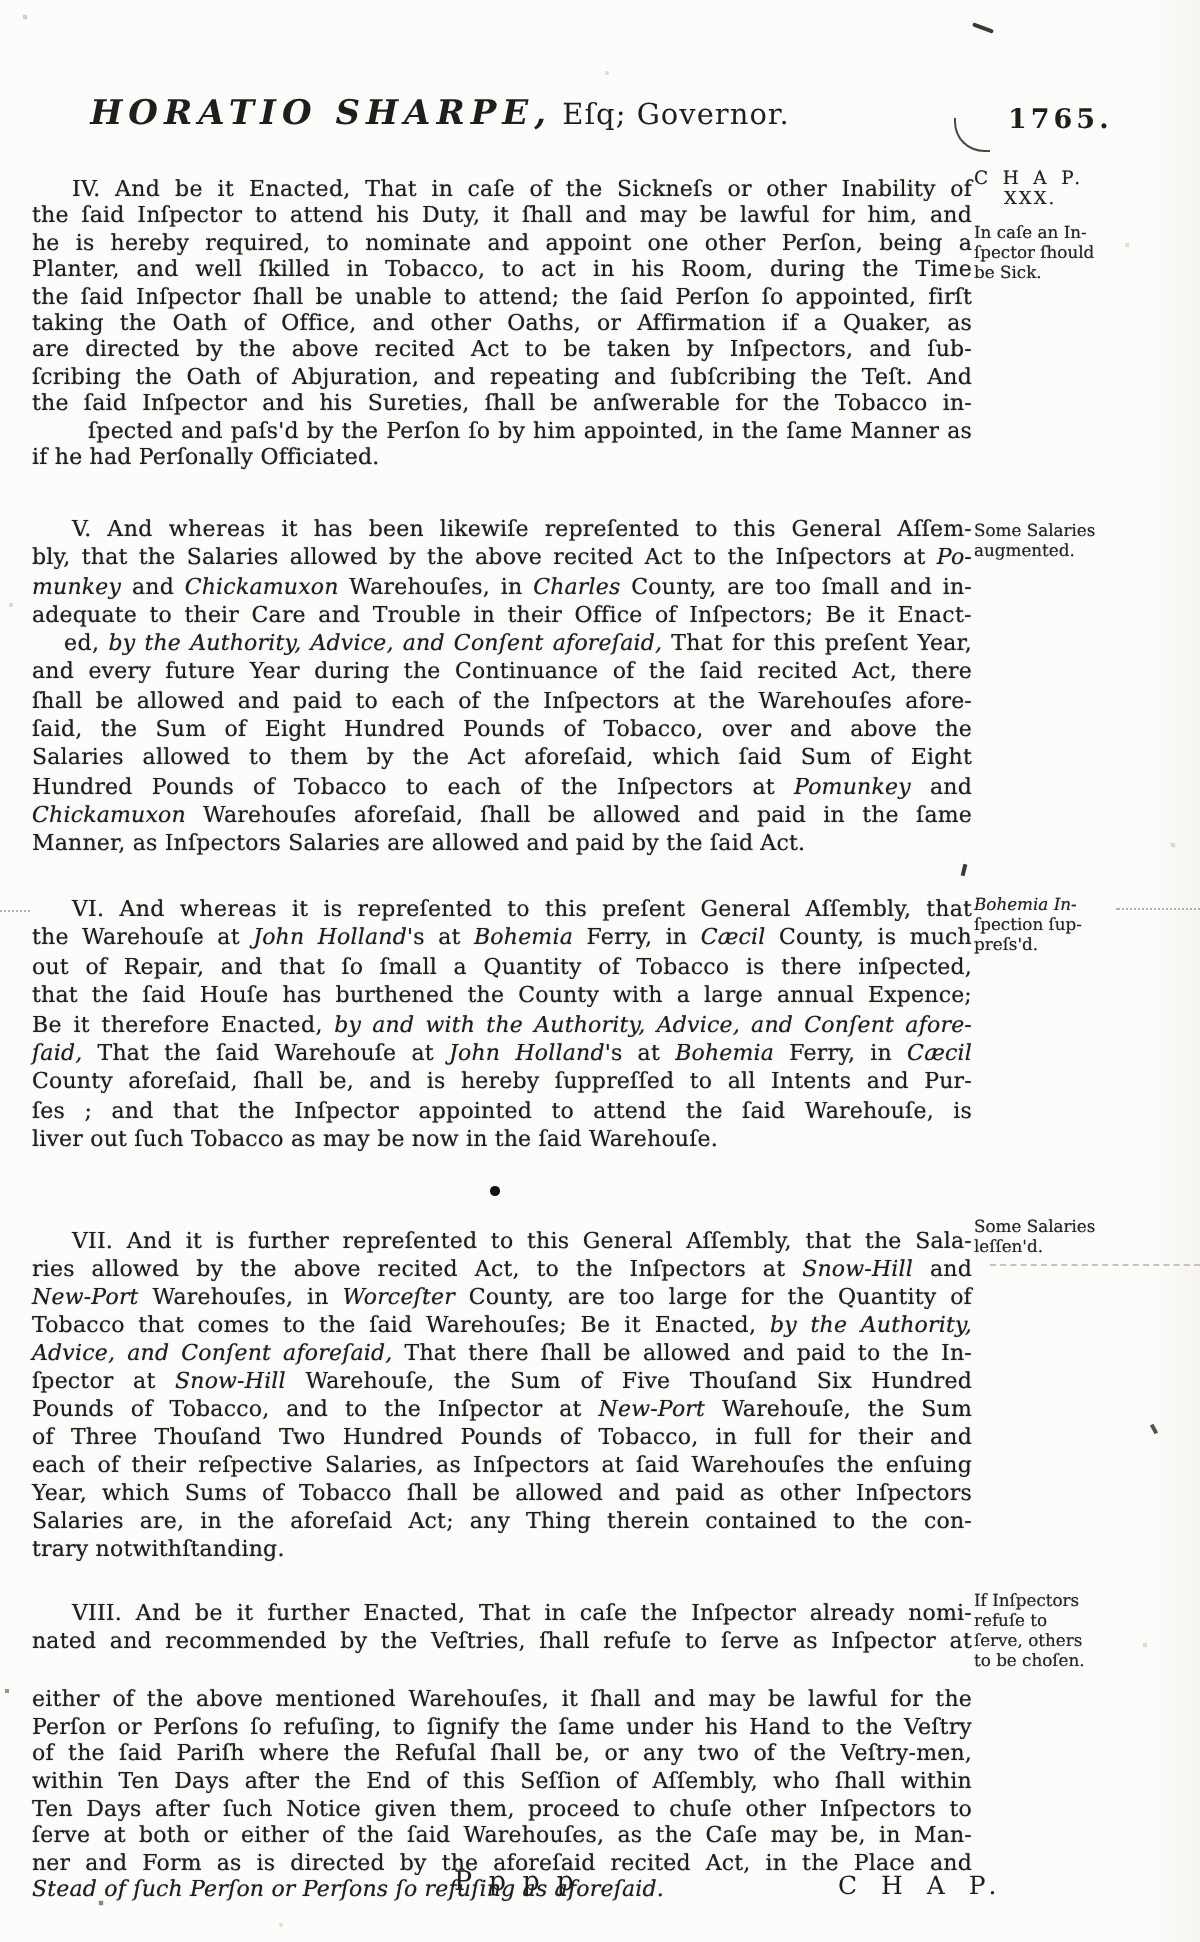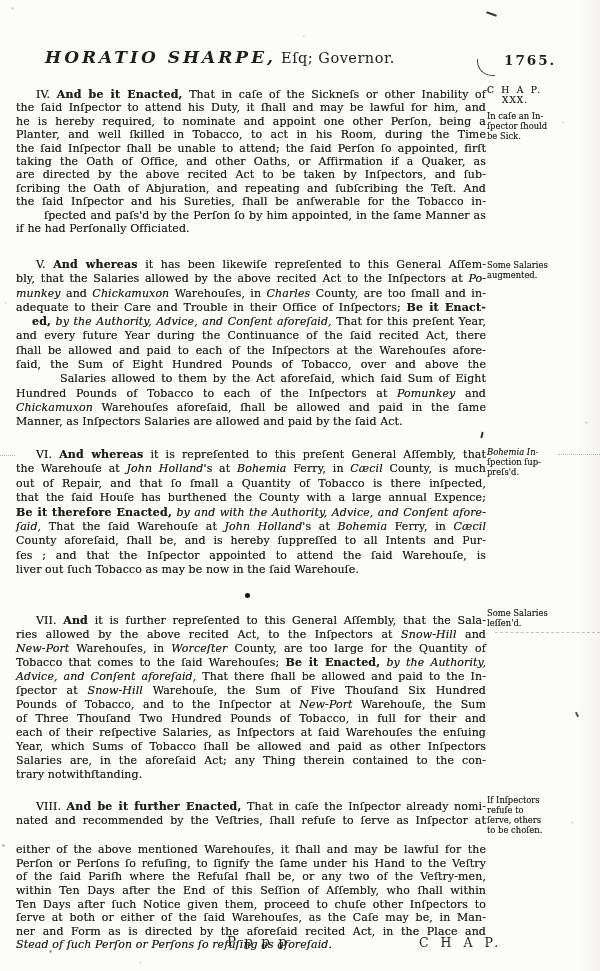--- a/index.html
+++ b/index.html
@@ -16,21 +16,21 @@
   .year { position:absolute; top:52px; left:504px; font-size:13.5px; letter-spacing:2px; font-weight:bold; }
   
   .para { position:absolute; left:16px; width:470px; }
   .line {
     text-align:justify; text-align-last:justify;
     font-size:11px; letter-spacing:0.1px; white-space:nowrap0;
     text-shadow:0 0 0.5px rgba(32,30,27,0.65);
   }
   .line.first { text-indent:20px; }
   .line.last  { text-align-last:left; }
-  .bl { font-weight:bold; letter-spacing:0.2px; }
+  .bl { font-weight:normal; letter-spacing:0.2px; }
   
   .mnote { position:absolute; left:487px; width:76px; font-size:8.4px; color:#262421;
            text-shadow:0 0 0.4px rgba(38,36,33,0.6); }
   .chap   { font-size:9.2px; letter-spacing:2.2px; white-space:nowrap; }
   .chapno { font-size:9px; letter-spacing:1px; padding-left:15px; margin-bottom:6px; }
   .mline  { line-height:10px; }
   
   .sig   { position:absolute; top:933px; left:227px; font-size:13.5px; letter-spacing:2px; }
   .catch { position:absolute; top:935px; left:419px; font-size:12.5px; letter-spacing:4px; }
   
@@ -103,21 +103,21 @@
     </div>
     <div class="para" style="top: 258px;">
       <div class="line first" style="height: 14.3px; line-height: 14.3px;">V. <b class="bl">And whereas</b> it has been likewiſe repreſented to this General Aſſem-</div>
       <div class="line" style="height: 14.3px; line-height: 14.3px;">bly, that the Salaries allowed by the above recited Act to the Inſpectors at <i>Po-</i></div>
       <div class="line" style="height: 14.3px; line-height: 14.3px;"><i>munkey</i> and <i>Chickamuxon</i> Warehouſes, in <i>Charles</i> County, are too ſmall and in-</div>
       <div class="line" style="height: 14.3px; line-height: 14.3px;">adequate to their Care and Trouble in their Office of Inſpectors; <b class="bl">Be it Enact-</b></div>
       <div class="line" style="height: 14.3px; line-height: 14.3px; margin-left: 16px;"><b class="bl">ed,</b> <i>by the Authority, Advice, and Conſent aforeſaid,</i> That for this preſent Year,</div>
       <div class="line" style="height: 14.3px; line-height: 14.3px;">and every future Year during the Continuance of the ſaid recited Act, there</div>
       <div class="line" style="height: 14.3px; line-height: 14.3px;">ſhall be allowed and paid to each of the Inſpectors at the Warehouſes afore-</div>
       <div class="line" style="height: 14.3px; line-height: 14.3px;">ſaid, the Sum of Eight Hundred Pounds of Tobacco, over and above the</div>
-      <div class="line" style="height: 14.3px; line-height: 14.3px; margin-left: 44px;">Salaries allowed to them by the Act aforeſaid, which ſaid Sum of Eight</div>
+      <div class="line" style="height: 14.3px; line-height: 14.3px;">Salaries allowed to them by the Act aforeſaid, which ſaid Sum of Eight</div>
       <div class="line" style="height: 14.3px; line-height: 14.3px;">Hundred Pounds of Tobacco to each of the Inſpectors at <i>Pomunkey</i> and</div>
       <div class="line" style="height: 14.3px; line-height: 14.3px;"><i>Chickamuxon</i> Warehouſes aforeſaid, ſhall be allowed and paid in the ſame</div>
       <div class="line last" style="height: 14.3px; line-height: 14.3px;">Manner, as Inſpectors Salaries are allowed and paid by the ſaid Act.</div>
     </div>
     <div class="mnote" style="top: 260px;">
       <div class="mline">Some Salaries</div>
       <div class="mline">augmented.</div>
     </div>
     <div class="para" style="top: 448px;">
       <div class="line first" style="height: 14.4px; line-height: 14.4px;">VI. <b class="bl">And whereas</b> it is repreſented to this preſent General Aſſembly, that</div>

